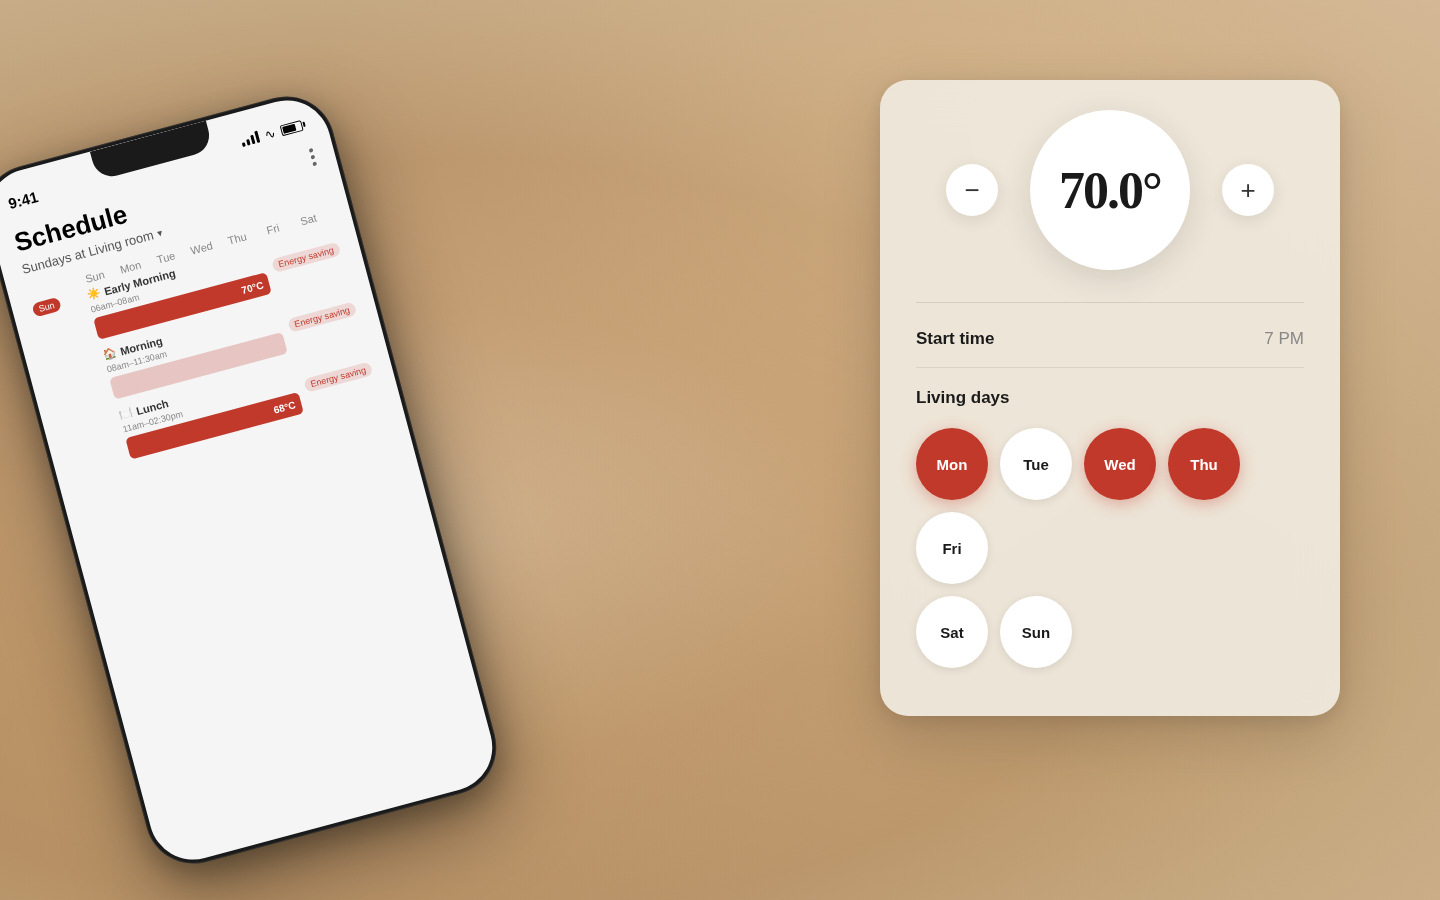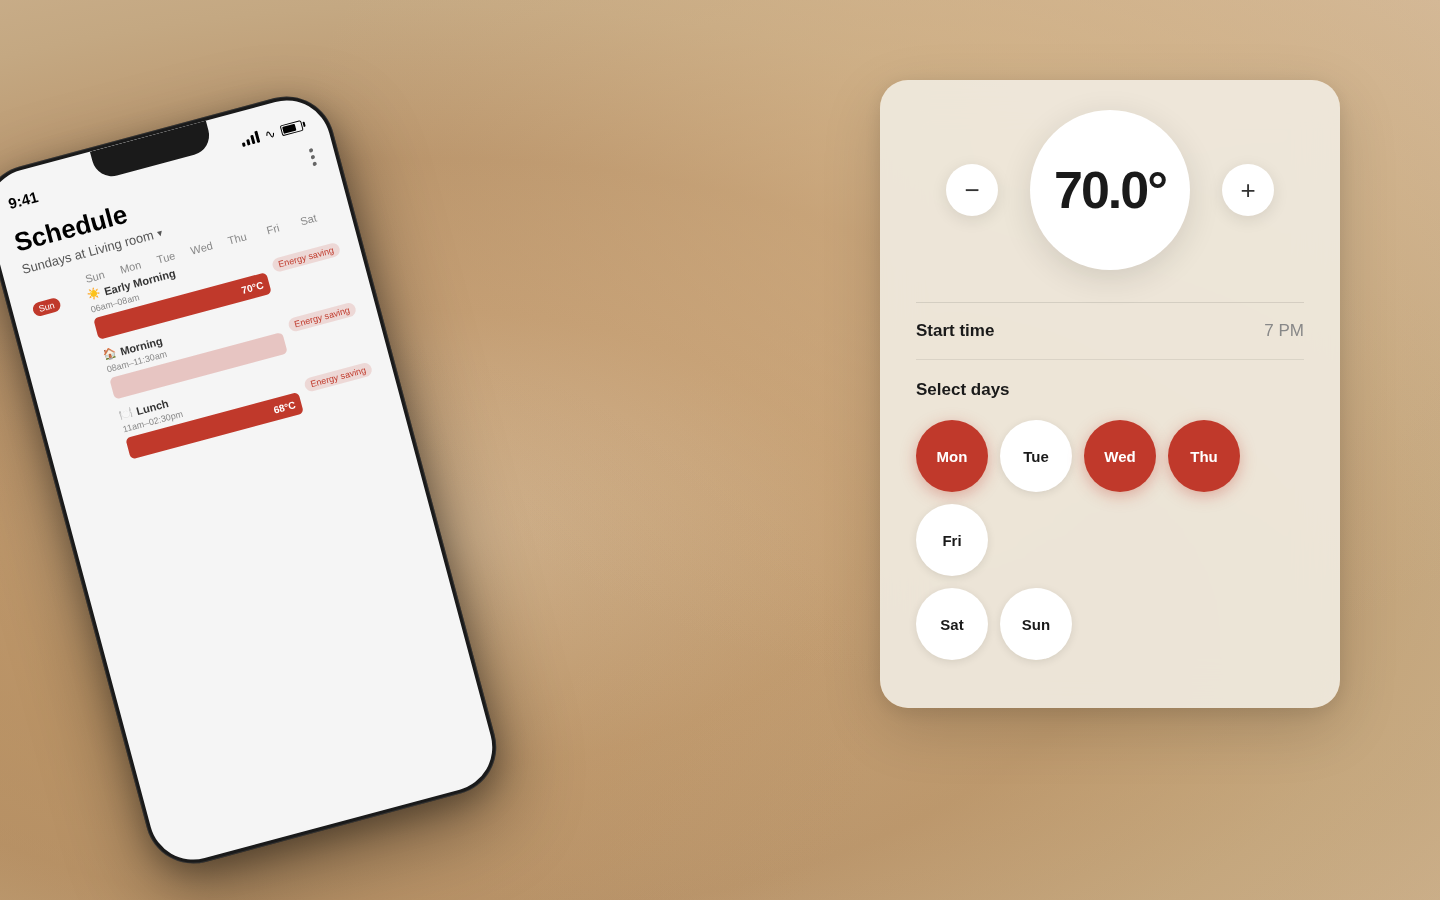--- a/index.html
+++ b/index.html
@@ -241,20 +241,21 @@
 
     .temp-circle {
       width: 160px;
       height: 160px;
       background: white;
       border-radius: 50%;
       display: flex;
       align-items: center;
       justify-content: center;
       box-shadow: 0 8px 32px rgba(0,0,0,0.12);
+      font-family: Liberation Serif, serif;
     }
 
     .temp-display {
       font-size: 52px;
       font-weight: 700;
       color: #1a1a1a;
       letter-spacing: -2px;
     }
 
     .temp-btn {
@@ -278,21 +279,21 @@
       left: 30px;
     }
 
     .temp-btn-plus {
       right: 30px;
     }
 
     
     .time-settings {
       border-top: 1px solid rgba(0,0,0,0.1);
-      padding-top: 0;
+      padding-top: 8px;
     }
 
     .time-row {
       display: flex;
       justify-content: space-between;
       align-items: center;
       padding: 18px 0;
       border-bottom: 1px solid rgba(0,0,0,0.08);
     }
 
@@ -473,21 +474,21 @@
   </div>
 
   <div class="time-settings">
     <div class="time-row">
       <span class="time-label">Start time</span>
       <span class="time-value">7 PM</span>
     </div>
   </div>
 
   <div class="select-days-section">
-    <div class="select-days-title">Select days</div>
+    <div class="select-days-title">Living days</div>
 
     <div class="days-row">
       <button class="day-btn day-btn-active">Mon</button>
       <button class="day-btn day-btn-inactive">Tue</button>
       <button class="day-btn day-btn-active">Wed</button>
       <button class="day-btn day-btn-active">Thu</button>
       <button class="day-btn day-btn-inactive">Fri</button>
     </div>
 
     <div class="days-row">

